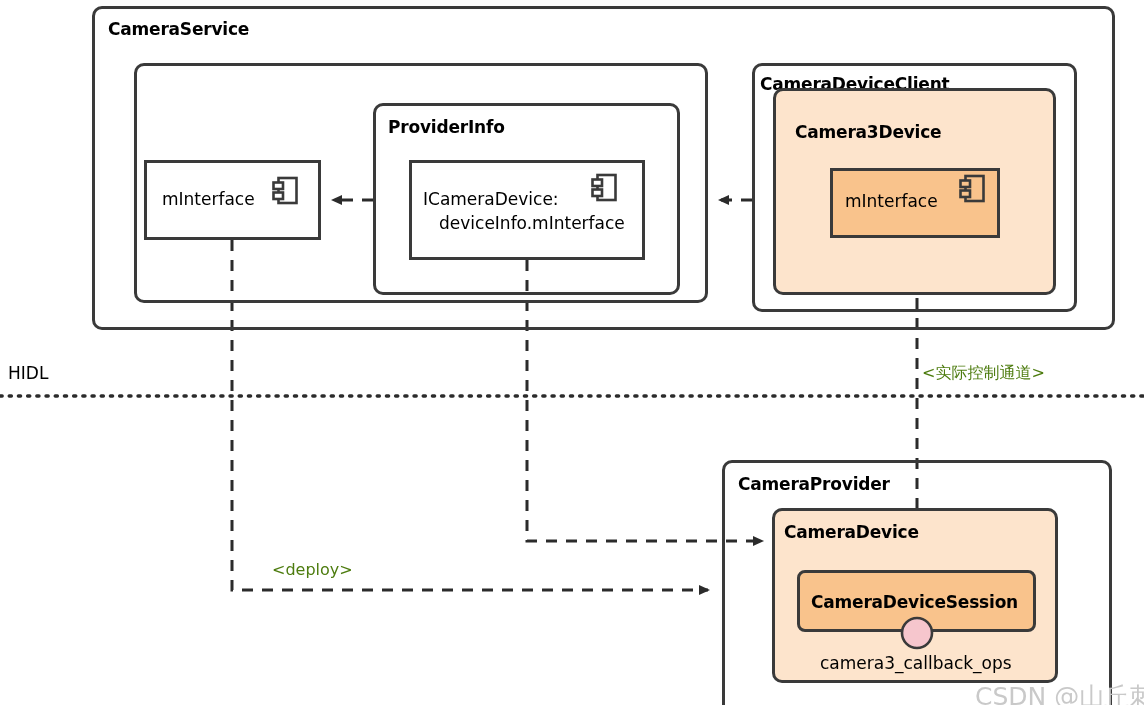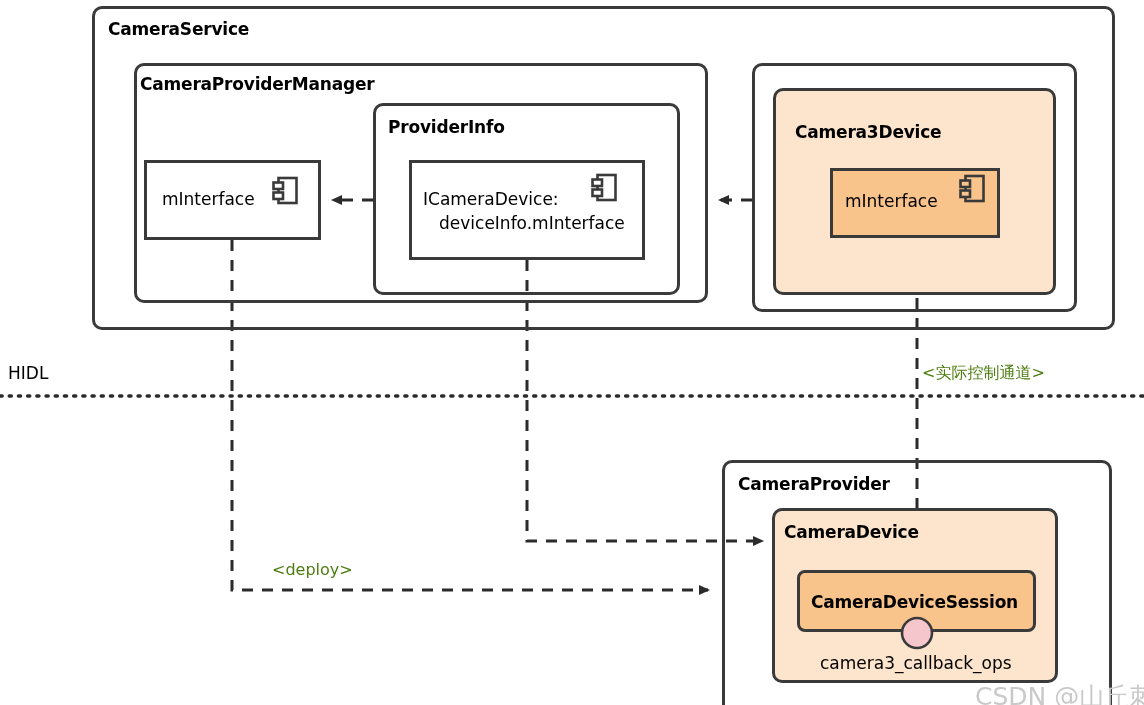--- a/index.html
+++ b/index.html
@@ -54,21 +54,20 @@
 
     <path d="M527,260 L527,541 L762,541" stroke="#2b2b2b" stroke-width="3" fill="none" stroke-dasharray="11 9" marker-end="url(#ah)"></path>
 
     <path d="M917,238 L917,562" stroke="#2b2b2b" stroke-width="3" fill="none" stroke-dasharray="11 9" marker-end="url(#ah)"></path>
   </svg>
 
   <div class="box rounded" style="left:92px;top:6px;width:1023px;height:324px;"></div>
   <div class="title" style="left:108px;top:19px;">CameraService</div>
 
   <div class="box rounded" style="left:134px;top:63px;width:574px;height:240px;"></div>
-  <div class="title" style="left:140px;top:74px;">CameraProviderManager</div>
 
   <div class="box sharp" style="left:144px;top:160px;width:177px;height:80px;"></div>
   <div class="bodytext" style="left:162px;top:189px;">mInterface</div>
   <div class="comp-icon" style="left:272px;top:176px;">
     <svg viewBox="0 0 26 30" xmlns="http://www.w3.org/2000/svg">
       <rect x="6.5" y="2" width="18" height="25" fill="#ffffff" stroke="#3a3a3a" stroke-width="2.6"></rect>
       <rect x="1.5" y="6.5" width="9.5" height="6.5" fill="#ffffff" stroke="#3a3a3a" stroke-width="2.6"></rect>
       <rect x="1.5" y="16.5" width="9.5" height="6.5" fill="#ffffff" stroke="#3a3a3a" stroke-width="2.6"></rect>
     </svg>
   </div>
@@ -81,20 +80,21 @@
   <div class="bodytext" style="left:439px;top:213px;">deviceInfo.mInterface</div>
   <div class="comp-icon" style="left:591px;top:173px;">
     <svg viewBox="0 0 26 30" xmlns="http://www.w3.org/2000/svg">
       <rect x="6.5" y="2" width="18" height="25" fill="#ffffff" stroke="#3a3a3a" stroke-width="2.6"></rect>
       <rect x="1.5" y="6.5" width="9.5" height="6.5" fill="#ffffff" stroke="#3a3a3a" stroke-width="2.6"></rect>
       <rect x="1.5" y="16.5" width="9.5" height="6.5" fill="#ffffff" stroke="#3a3a3a" stroke-width="2.6"></rect>
     </svg>
   </div>
 
   <div class="box rounded" style="left:752px;top:63px;width:325px;height:249px;"></div>
+  <div class="title" style="left:760px;top:74px;">CameraDeviceClient</div>
 
   <div class="box rounded fill-light" style="left:773px;top:88px;width:283px;height:207px;"></div>
   <div class="title" style="left:795px;top:122px;">Camera3Device</div>
 
   <div class="box sharp fill-mid" style="left:830px;top:168px;width:170px;height:70px;"></div>
   <div class="bodytext" style="left:845px;top:191px;">mInterface</div>
   <div class="comp-icon" style="left:959px;top:174px;">
     <svg viewBox="0 0 26 30" xmlns="http://www.w3.org/2000/svg">
       <rect x="6.5" y="2" width="18" height="25" fill="#f9c38c" stroke="#3a3a3a" stroke-width="2.6"></rect>
       <rect x="1.5" y="6.5" width="9.5" height="6.5" fill="#f9c38c" stroke="#3a3a3a" stroke-width="2.6"></rect>

